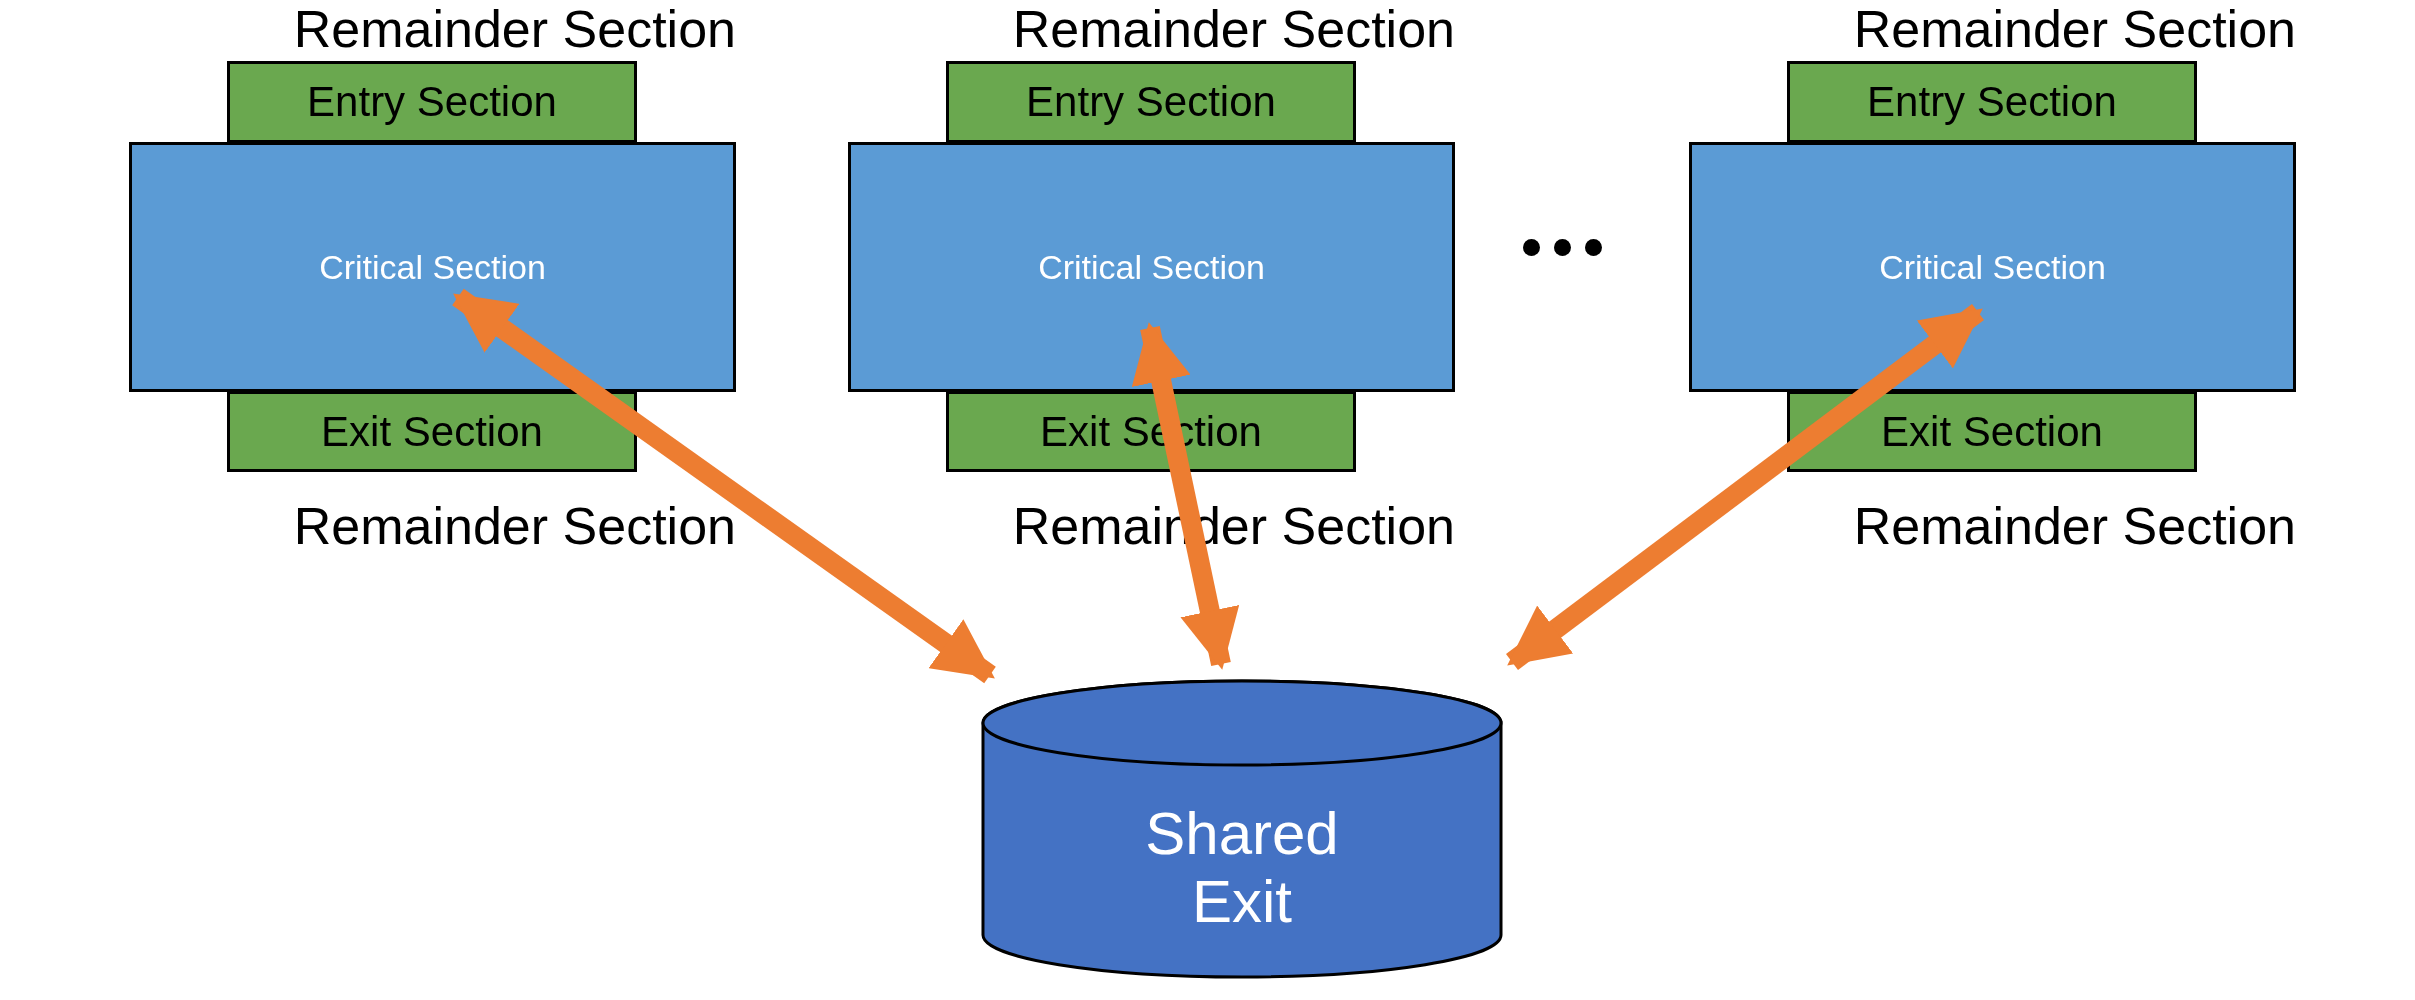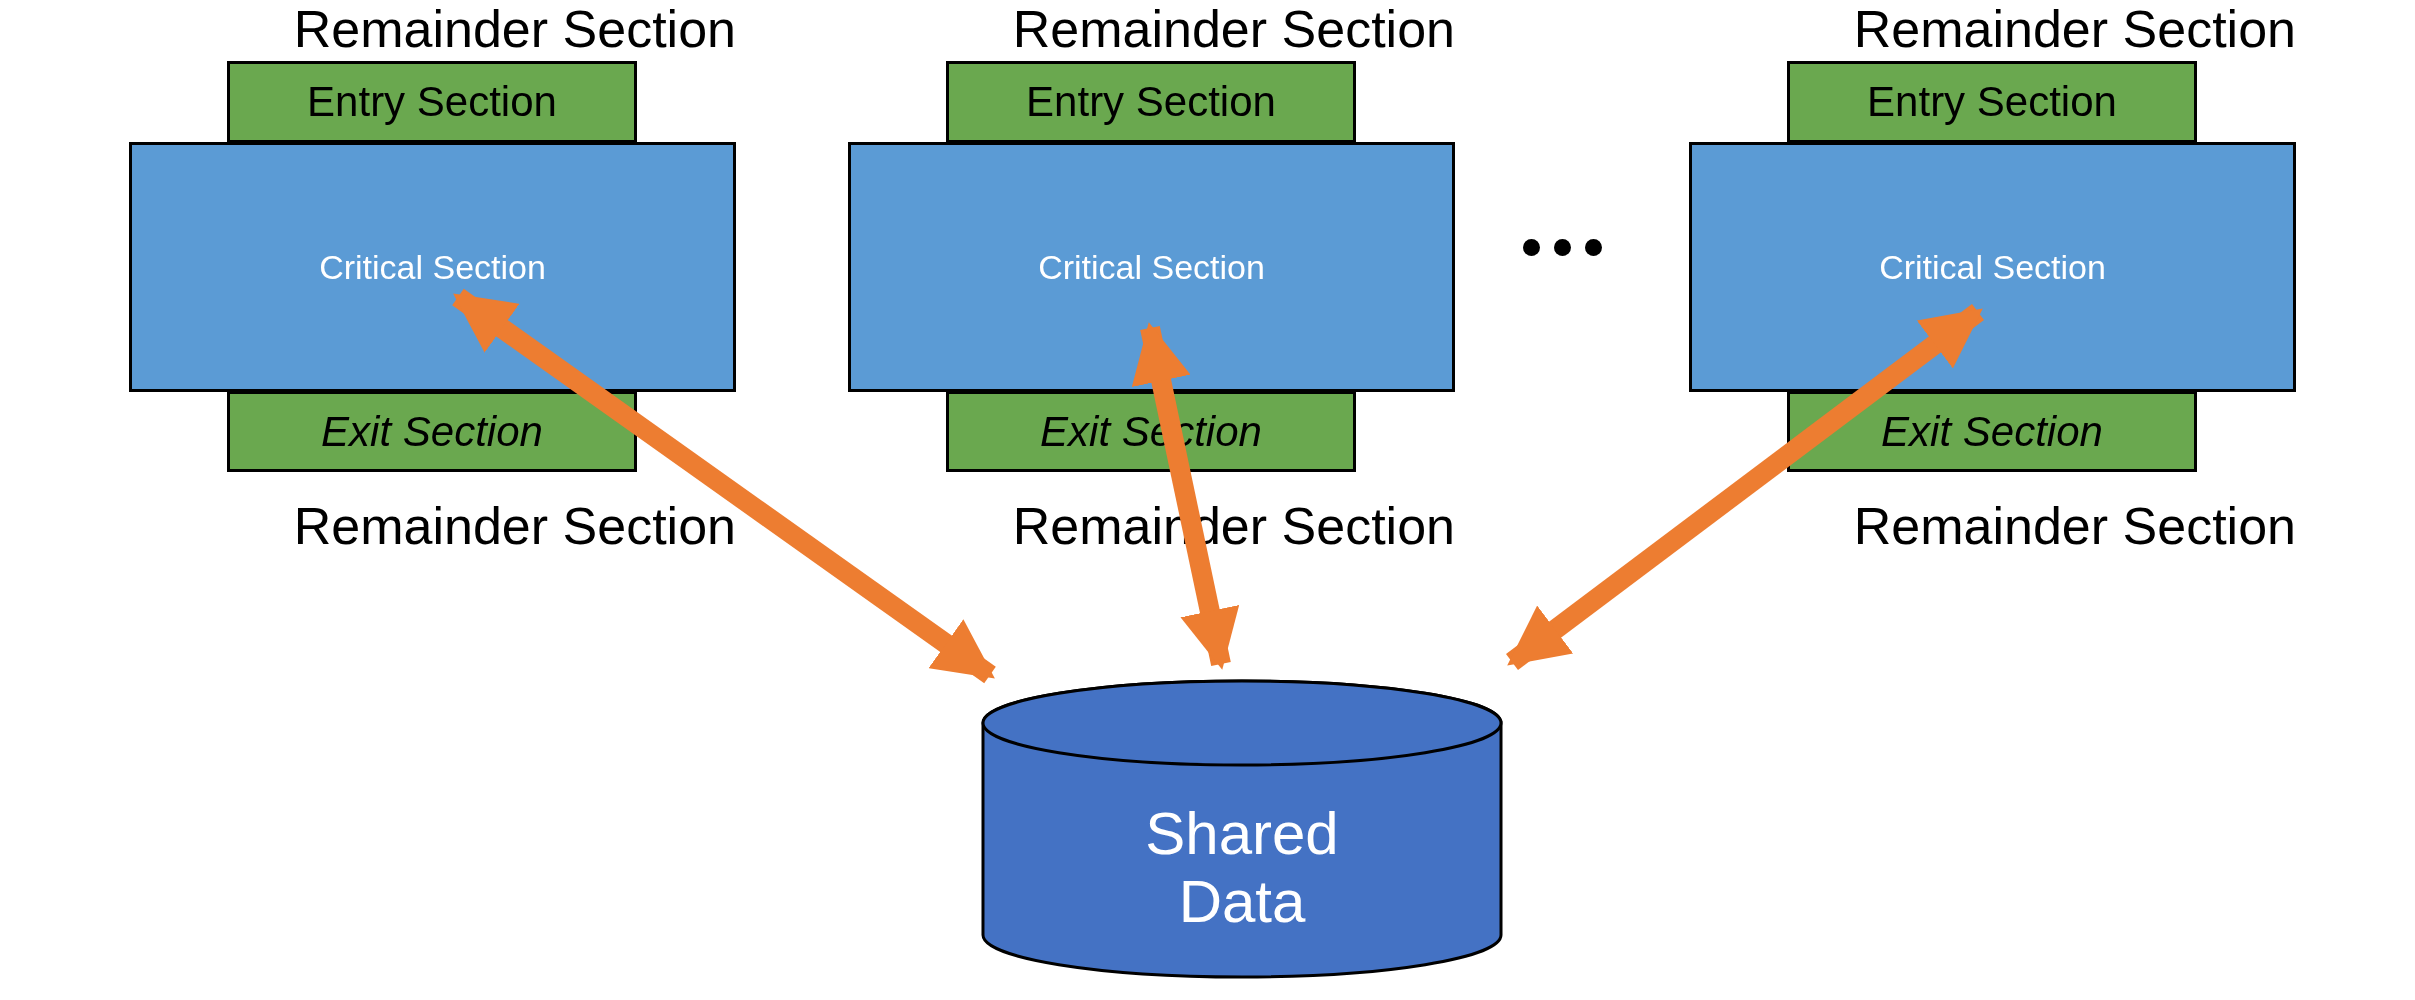--- a/index.html
+++ b/index.html
@@ -20,21 +20,21 @@
   .rem-top{top:2px;}
   .rem-bottom{top:499px;}
   .entry-box,.exit-box{
     position:absolute;left:98px;width:410px;
     background:#6aa84f;
     border:3px solid #000;
     box-sizing:border-box;
     display:flex;align-items:center;justify-content:center;
   }
   .entry-box{top:61px;height:82px;}
-  .exit-box{top:391px;height:81px;font-style:italic;}
+  .exit-box{top:391px;height:81px;}
   .entry-box .sec-label,.exit-box .sec-label{
     font-size:42px;color:#000;white-space:nowrap;text-align:center;
   }
   .critical-box{
     position:absolute;left:0;top:142px;width:607px;height:250px;
     background:#5b9bd5;
     border:3px solid #000;
     box-sizing:border-box;
     display:flex;align-items:center;justify-content:center;
   }
@@ -111,21 +111,21 @@
     </div>
     <div class="rem-label rem-bottom">Remainder Section</div>
   </div>
 
   <svg class="cylinder-svg" width="524" height="308" viewBox="0 0 524 308">
     <path d="M 3,48 A 259,42 0 0 1 521,48 L 521,260 A 259,42 0 0 1 3,260 Z" fill="#4472c4" stroke="#000000" stroke-width="3"></path>
     <ellipse cx="262" cy="48" rx="259" ry="42" fill="#4472c4" stroke="#000000" stroke-width="3"></ellipse>
   </svg>
   <div class="shared-label">
     <div>Shared</div>
-    <div>Data</div>
+    <div>Exit</div>
   </div>
 
   <svg class="arrows-svg" width="2415" height="1000" viewBox="0 0 2415 1000">
     <defs>
       <marker id="ah" viewBox="0 0 10 10" refX="9" refY="5" markerWidth="3" markerHeight="3" orient="auto-start-reverse">
         <path d="M 0 0 L 10 5 L 0 10 z" fill="#ed7d31"></path>
       </marker>
     </defs>
     <line x1="458" y1="297" x2="990" y2="675" stroke="#ed7d31" stroke-width="20" marker-start="url(#ah)" marker-end="url(#ah)"></line>
     <line x1="1150" y1="328" x2="1221" y2="664" stroke="#ed7d31" stroke-width="20" marker-start="url(#ah)" marker-end="url(#ah)"></line>

